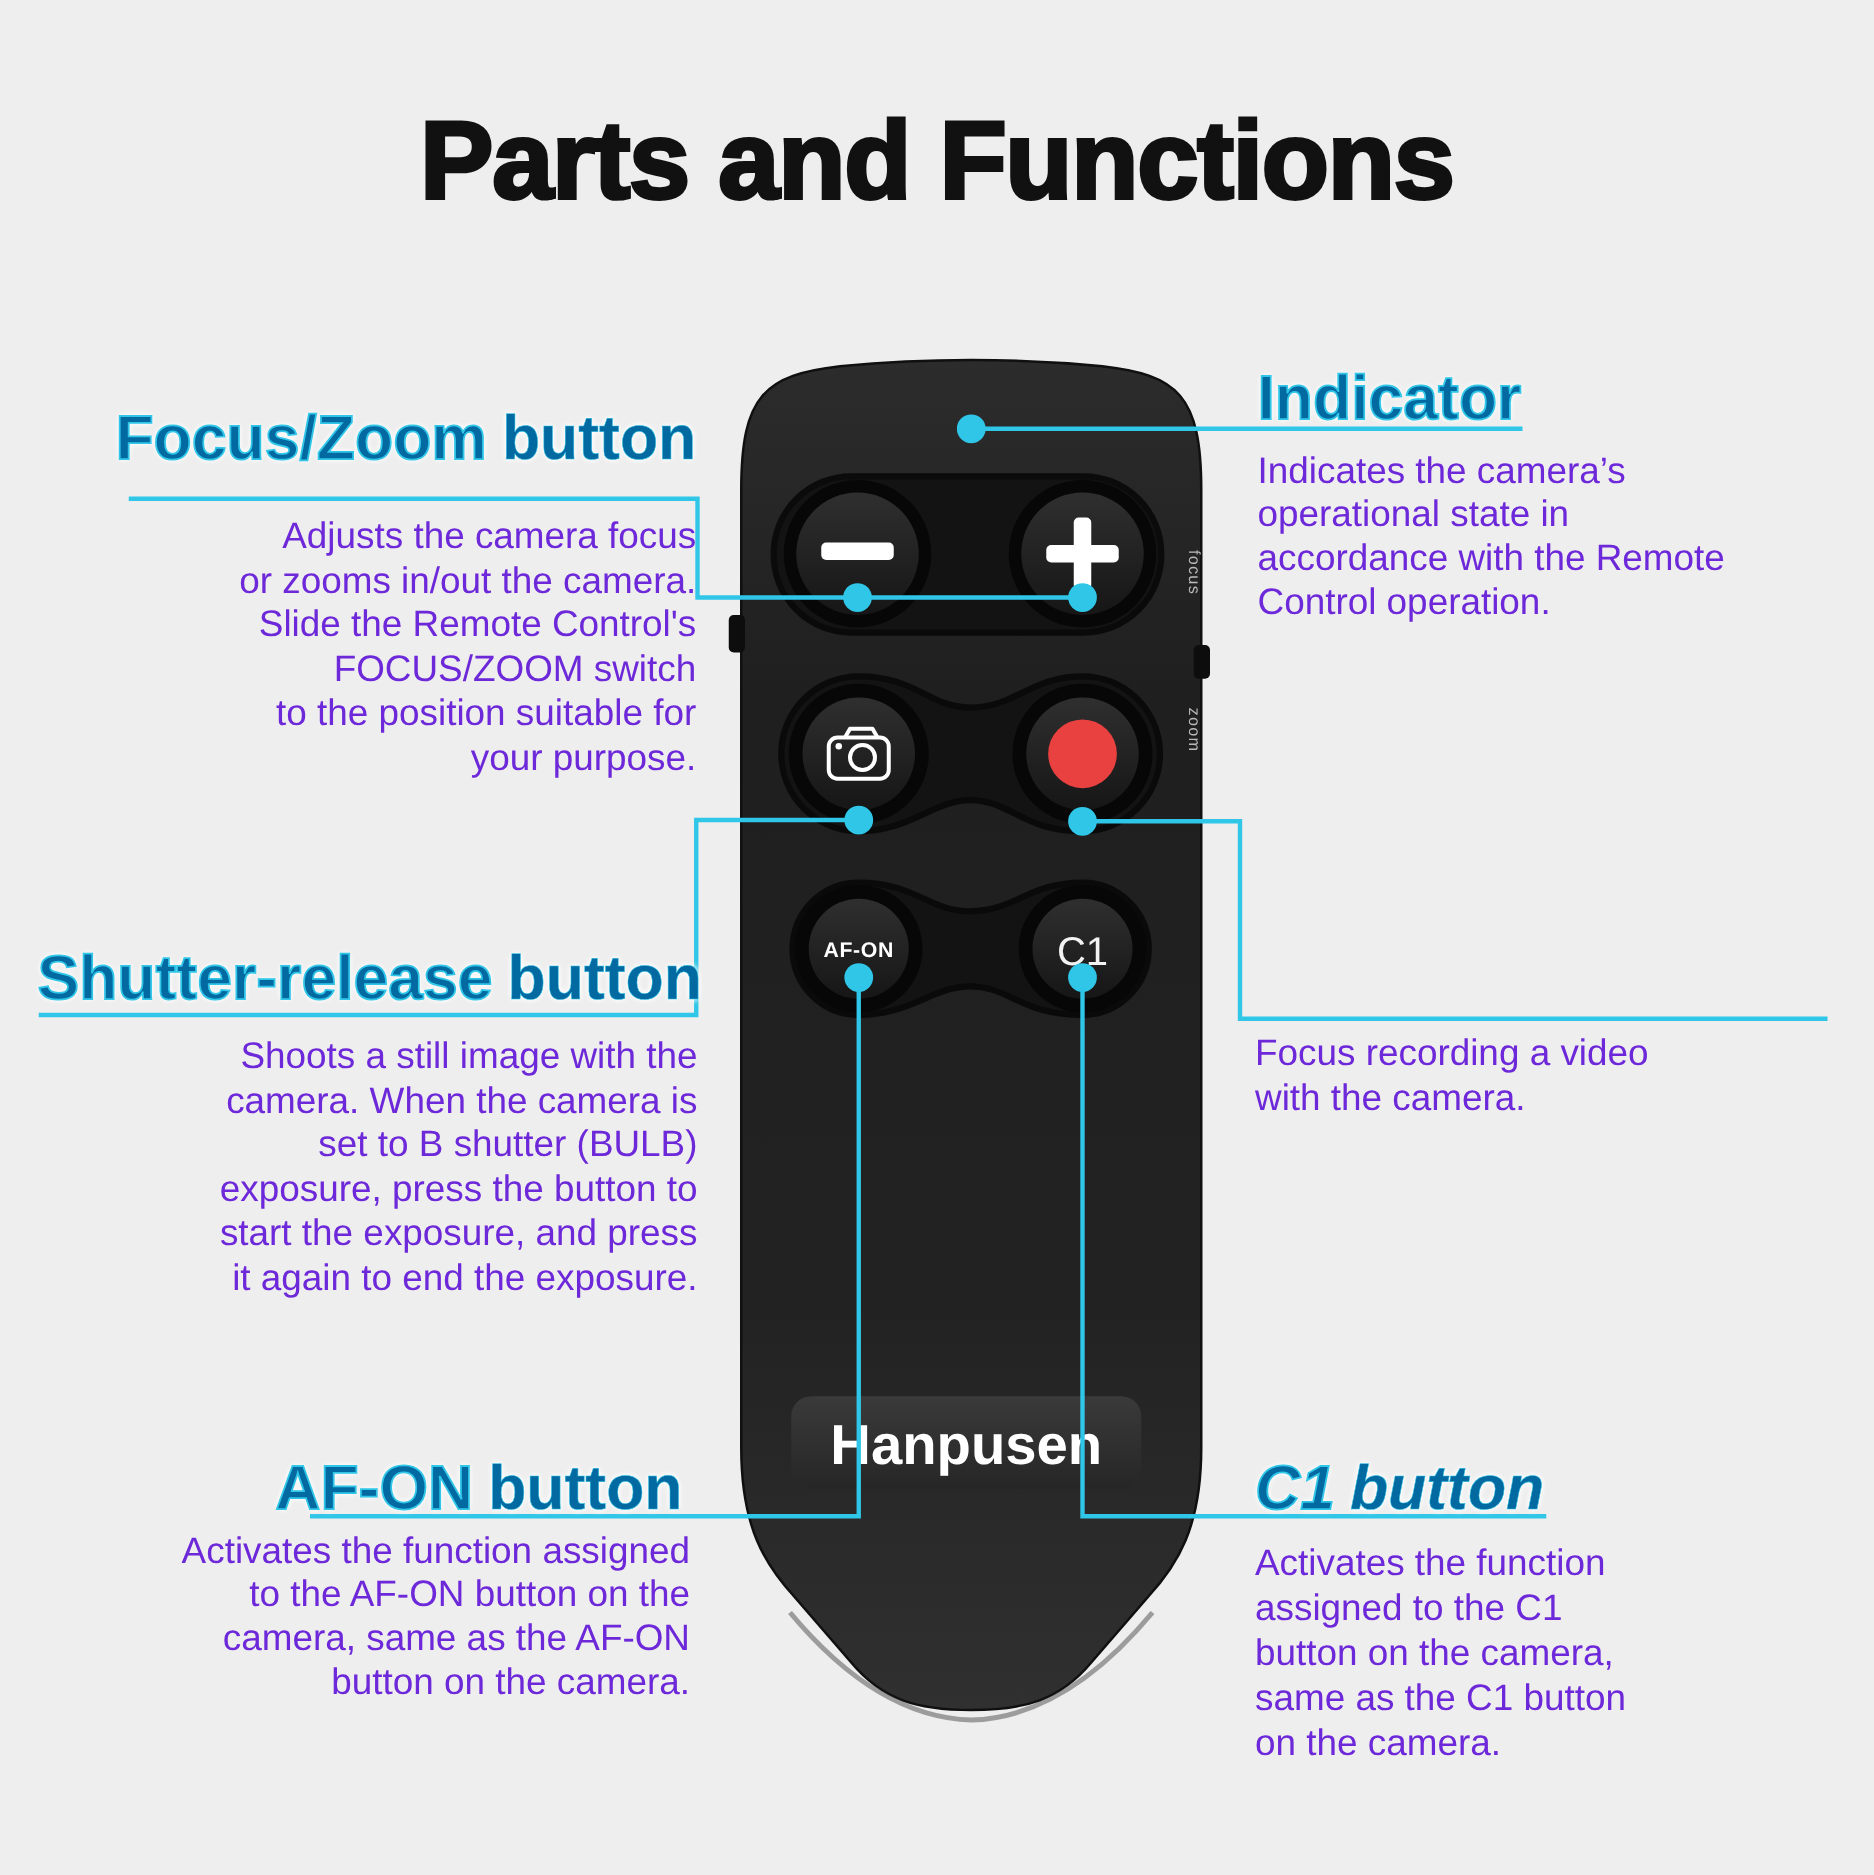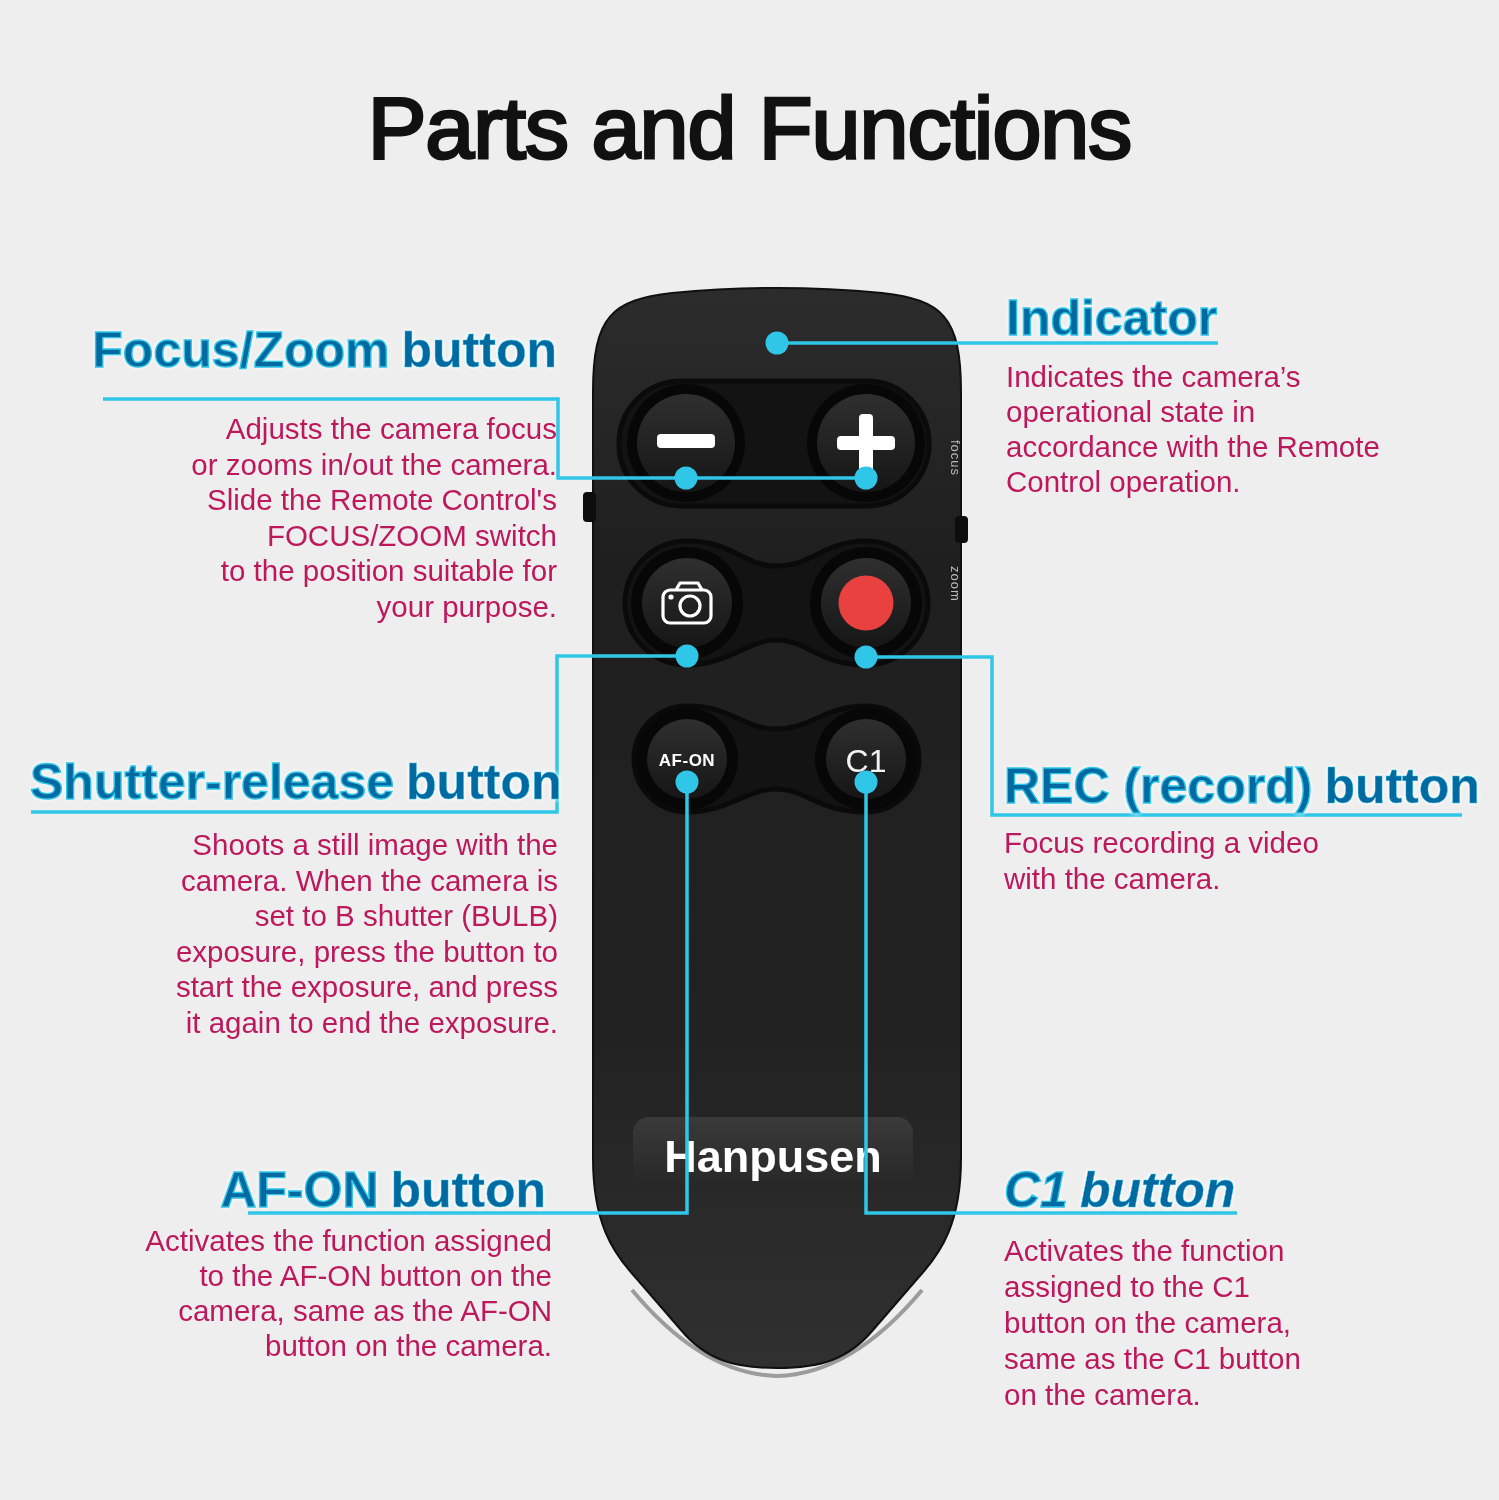--- a/index.html
+++ b/index.html
@@ -1,25 +1,25 @@
 <!DOCTYPE html>
 <html><head>
 <meta charset="utf-8">
 <style>
   html,body{margin:0;padding:0;background:#eeeeee;}
   .stage{position:relative;width:1499px;height:1500px;background:#eeeeee;overflow:hidden;
          font-family:"Liberation Sans", sans-serif;}
   .abs{position:absolute;}
-  .title{top:84px;left:0;width:100%;text-align:center;font-size:88px;font-weight:normal;
+  .title{top:84px;left:0;width:100%;text-align:center;font-size:88px;font-weight:bold;
          color:#111;-webkit-text-stroke:3px #111;letter-spacing:-1px;line-height:1;}
   .heading{font-size:50px;font-weight:bold;color:#0369a1;line-height:1;white-space:nowrap;
            text-shadow:0 0 5px rgba(255,255,255,.9),0 0 5px rgba(255,255,255,.9);}
   .heading .hmain{-webkit-text-stroke:1.4px #2fc6e8;}
   .heading .hsuffix{-webkit-text-stroke:0.4px #2fc6e8;margin-left:12px;}
-  .desc{font-size:29.5px;color:#be185d;white-space:pre-line;line-height:35.5px;}
+  .desc{font-size:29.5px;color:#6d28d9;white-space:pre-line;line-height:35.5px;}
   .r{text-align:right;}
   .l{text-align:left;}
   svg{position:absolute;top:0;left:0;}
 </style>
 </head>
 <body>
 
 <div class="stage">
 
   <svg width="1499" height="1500" viewBox="0 0 1499 1500">
@@ -147,23 +147,20 @@
   <div class="abs heading r" style="top:757px;left:30px;width:515px;">
     <span class="hmain">Shutter-release</span><span class="hsuffix">button</span>
   </div>
   <div class="abs desc r" style="top:827px;left:60px;width:498px;">Shoots a still image with the
 camera. When the camera is
 set to B shutter (BULB)
 exposure, press the button to
 start the exposure, and press
 it again to end the exposure.</div>
 
-  <div class="abs heading l" style="top:761px;left:1004px;">
-    <span class="hmain">REC (record)</span><span class="hsuffix">button</span>
-  </div>
   <div class="abs desc l" style="top:825px;left:1004px;width:470px;line-height:36px;">Focus recording a video
 with the camera.</div>
 
   <div class="abs heading r" style="top:1165px;left:30px;width:516px;">
     <span class="hmain">AF-ON</span><span class="hsuffix">button</span>
   </div>
   <div class="abs desc r" style="top:1223px;left:60px;width:492px;line-height:35px;">Activates the function assigned
 to the AF-ON button on the
 camera, same as the AF-ON
 button on the camera.</div>

